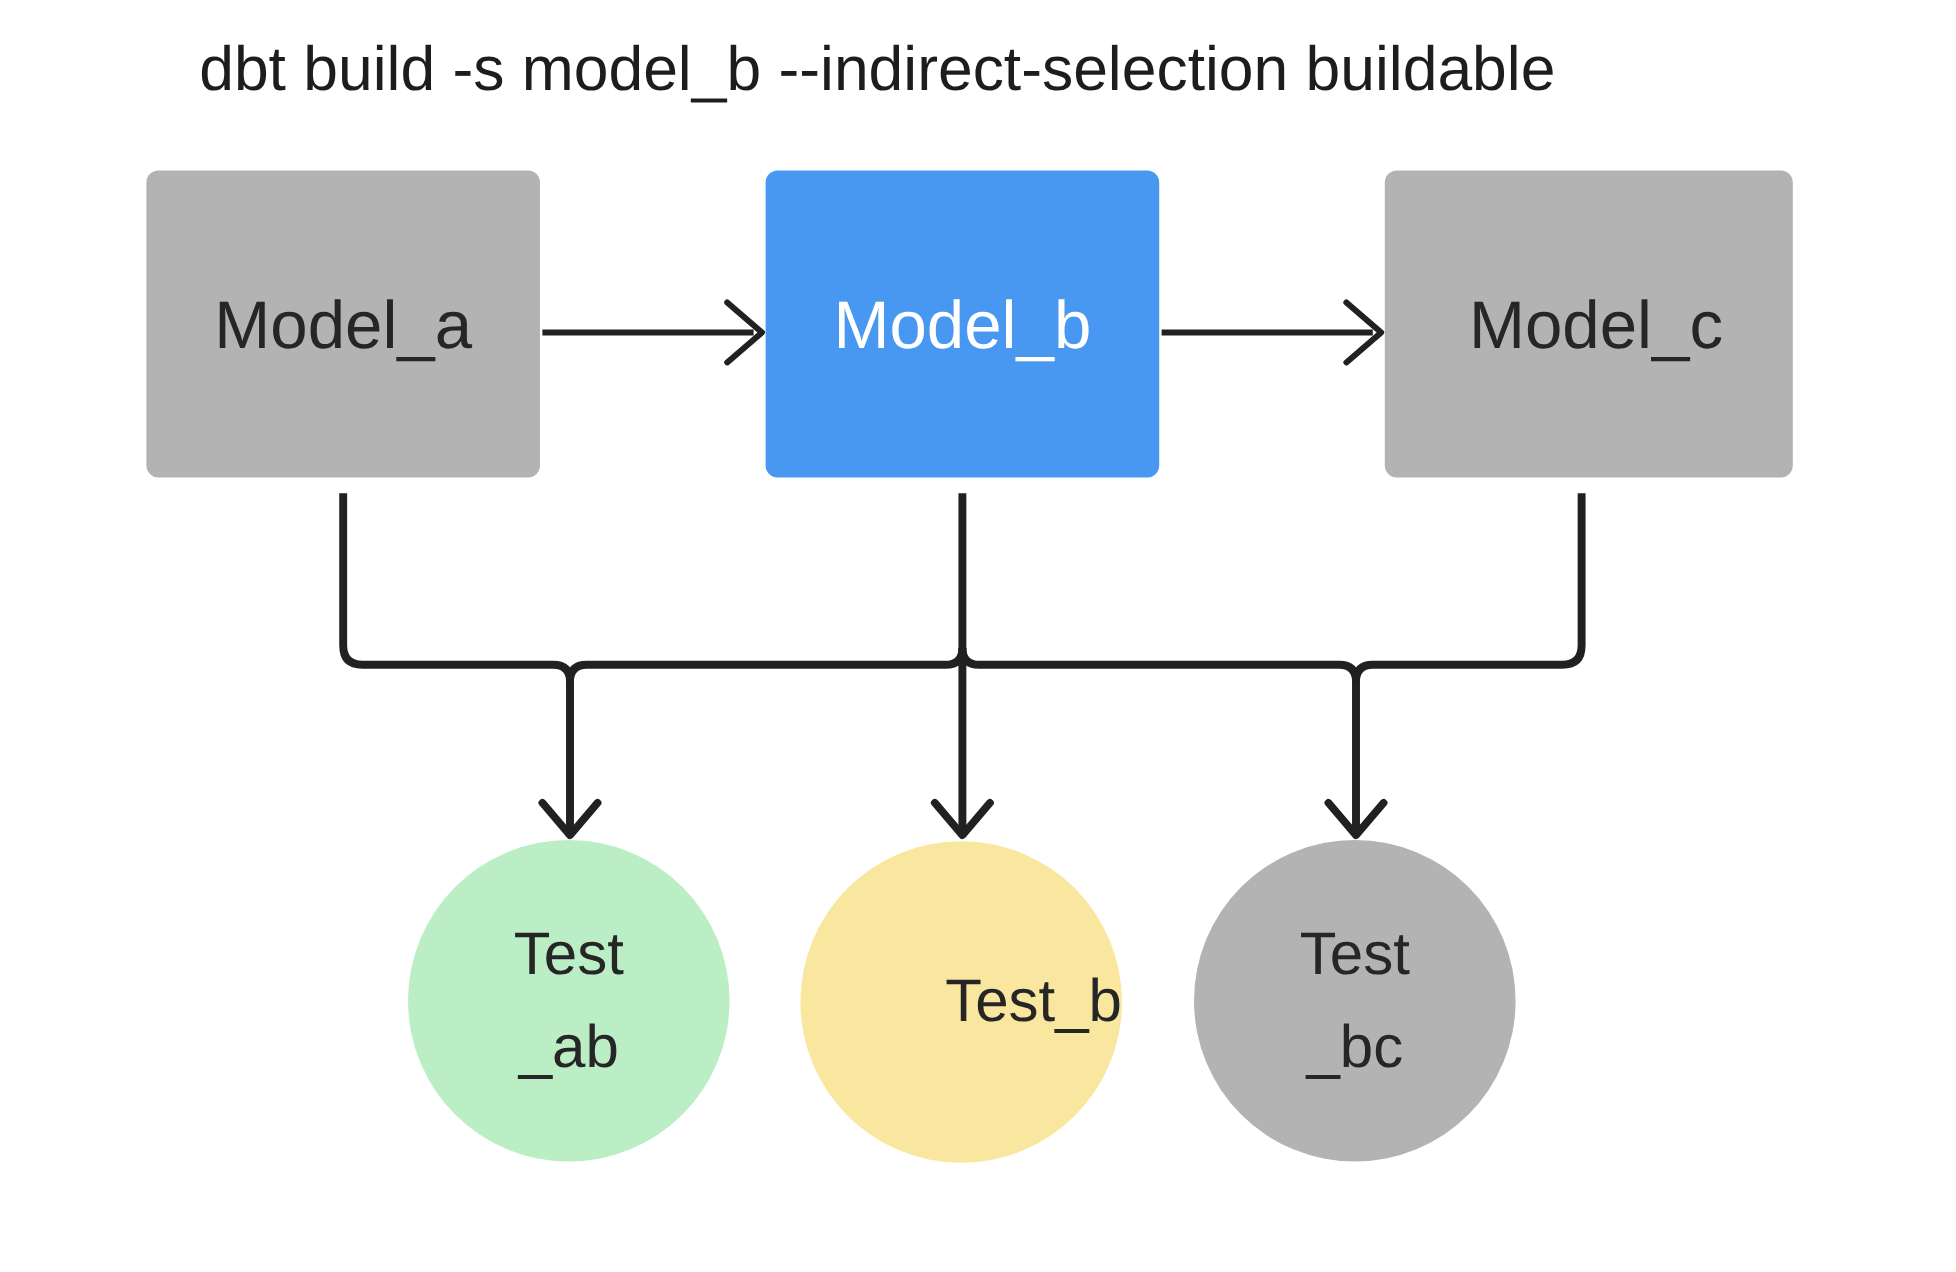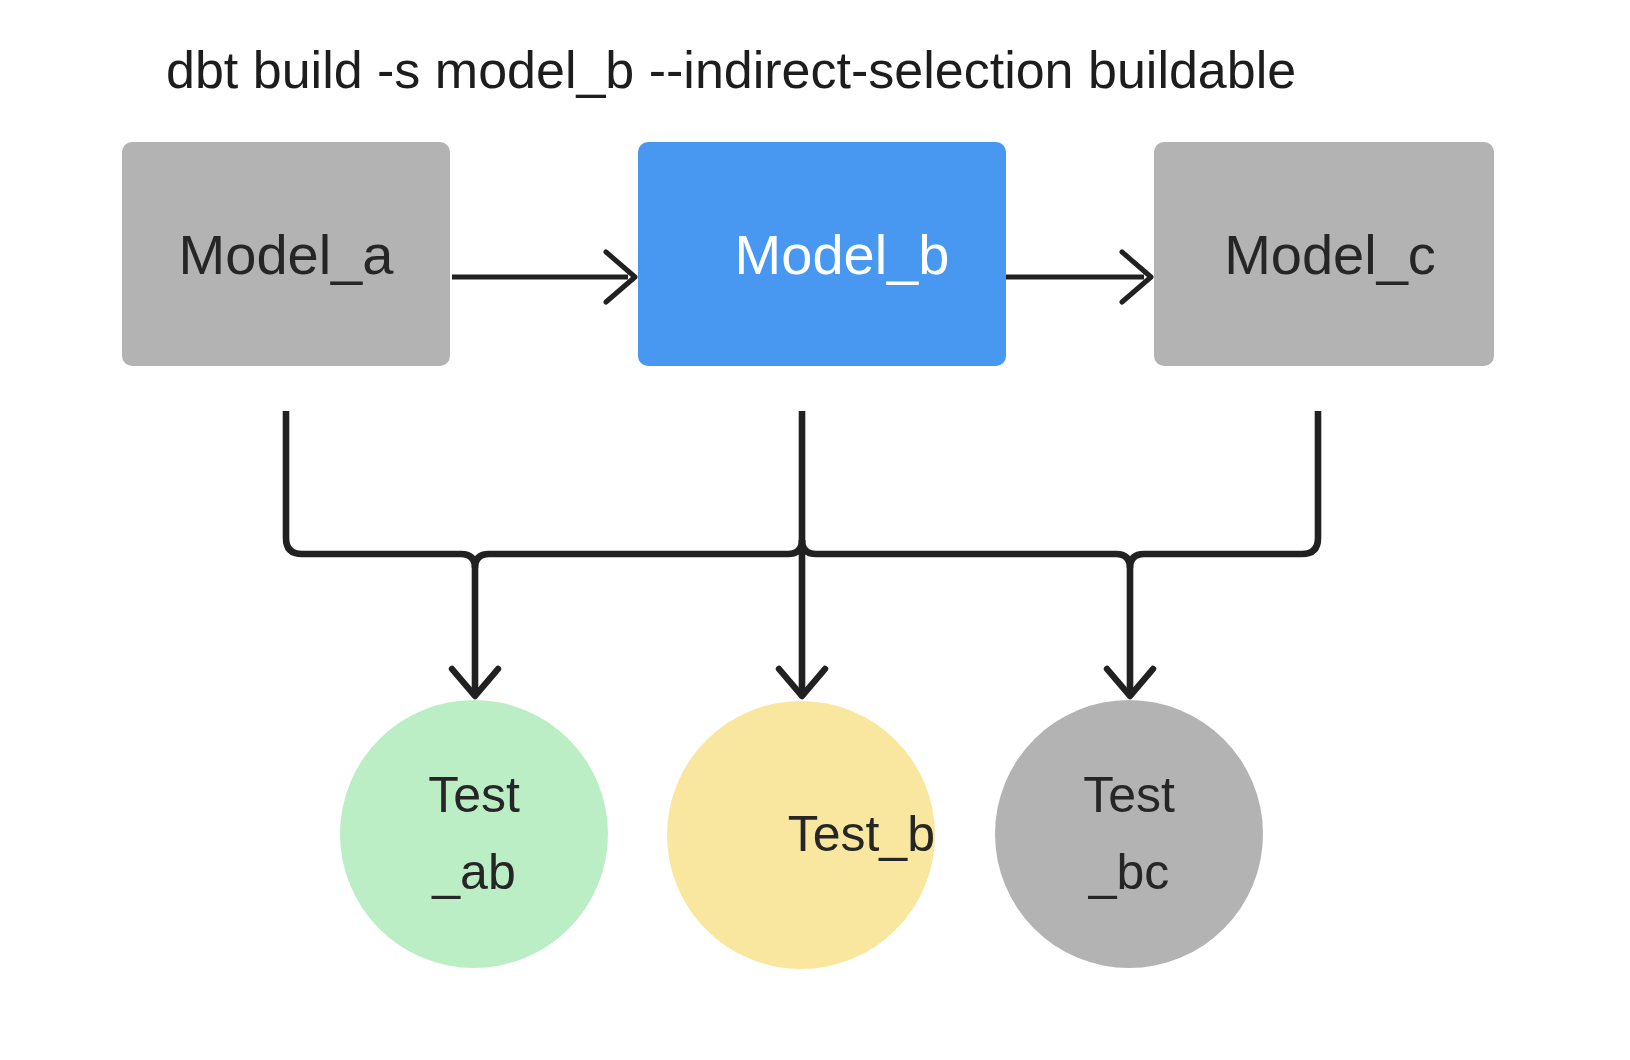--- a/index.html
+++ b/index.html
@@ -6,46 +6,46 @@
   body { font-family: "Liberation Sans", sans-serif; }
   .canvas {
     position: relative;
     width: 1630px;
     height: 1060px;
     overflow: hidden;
   }
   .title {
     position: absolute;
     left: 166px;
-    top: 40px;
+    top: 28px;
     font-size: 52px;
     font-weight: 500;
     letter-spacing: 0px;
     white-space: nowrap;
   }
   .edges-layer {
     position: absolute;
     left: 0; top: 0;
     width: 1630px;
     height: 1060px;
   }
   .model-box {
     position: absolute;
     top: 142px;
     width: 328px;
-    height: 224px;
+    height: 256px;
     border-radius: 10px;
     display: flex;
     align-items: center;
     justify-content: center;
     font-size: 56px;
     font-weight: 500;
   }
   .model-a { left: 122px; }
-  .model-b { left: 638px; padding-left: 40px; }
+  .model-b { left: 638px; }
   .model-c { left: 1154px; padding-left: 12px; }
   .test-circle {
     position: absolute;
     width: 268px;
     height: 268px;
     border-radius: 50%;
     display: flex;
     flex-direction: column;
     align-items: center;
     justify-content: center;

